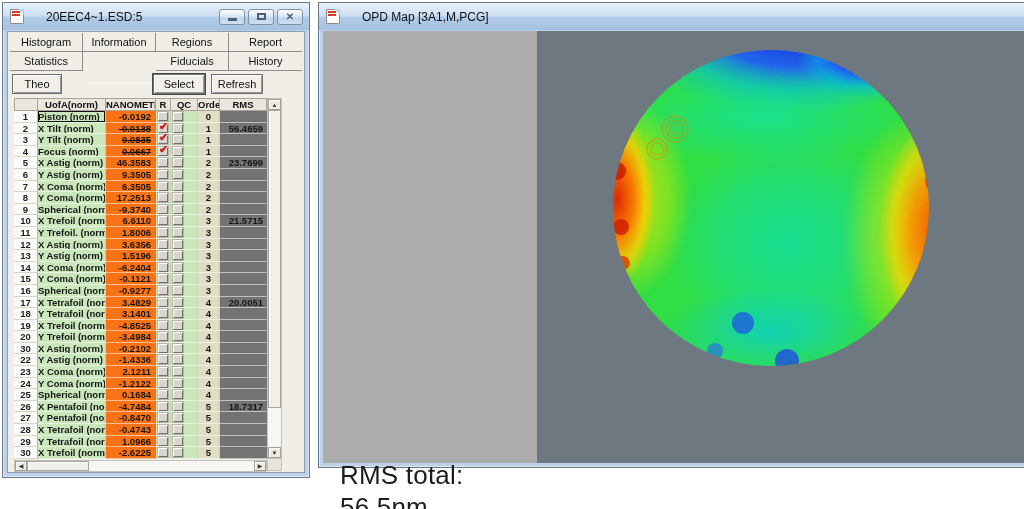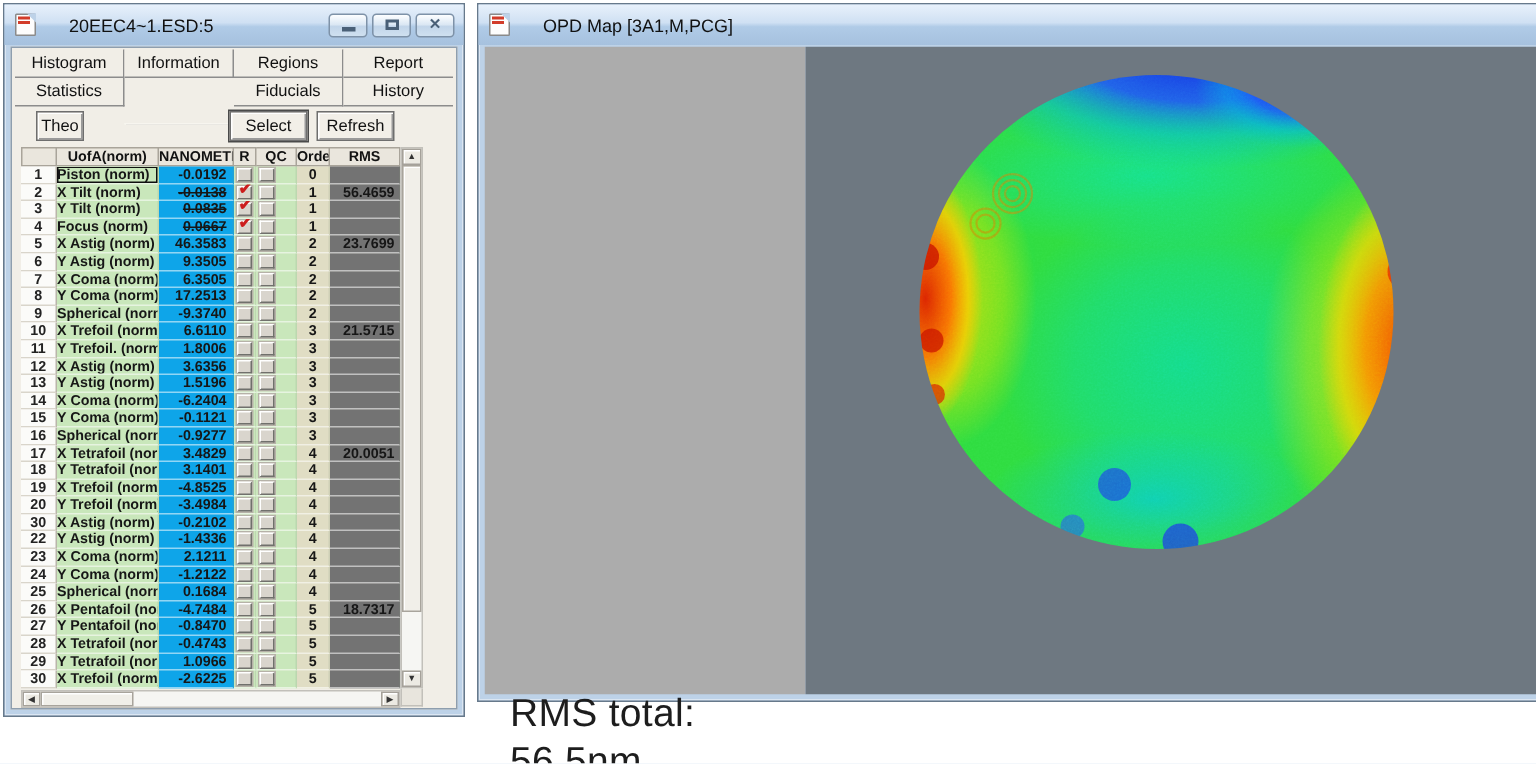--- a/index.html
+++ b/index.html
@@ -31,39 +31,39 @@
   .tabrow { display:flex; height:19px; }
   .tab { flex:1 1 25%; display:flex; align-items:center; justify-content:center;
          font-size:11px; color:#111; border-right:1px solid #8c8c8c; border-bottom:1px solid #8c8c8c;
          background:#f1eee7; white-space:nowrap; overflow:hidden; }
   .tab:last-child { border-right:none; }
   .tab.active { background:#f7f5ef; border-bottom:1px solid #f7f5ef; box-shadow: inset 1px 1px 0 #fff, 1px 0 0 #8c8c8c; margin-top: 30px; }
   .btnrow { position:absolute; left:0; right:0; top:42px; height:22px; }
   .btn { position:absolute; height:20px; background:#f2efe8; border:1px solid #6e6e6e;
          box-shadow: inset 1px 1px 0 #ffffff, inset -1px -1px 0 #9a9a9a;
          font-family:"Liberation Sans",sans-serif; font-size:11px; color:#111; text-align:center; line-height:18px; }
-  .btn-theo { left:16px; width:32px; }
+  .btn-theo { left:4px; width:50px; }
   .btn-select { left:145px; width:52px; box-shadow: inset 1px 1px 0 #ffffff, inset -1px -1px 0 #9a9a9a, 0 0 0 1px #4a4a4a; }
   .btn-refresh { left:203px; width:52px; }
 
   
   .tablezone { position:absolute; left:6px; top:66px; display:flex; }
   .tmain { width:253px; }
   .thead { display:grid; grid-template-columns:24px 68px 50px 15px 27px 22px 47px; height:13px;
            background:#eae6dd; }
   .th { font-size:9.5px; font-weight:bold; color:#111; text-align:center; line-height:12px;
         border:1px solid #a9a49a; border-left:none; overflow:hidden; white-space:nowrap; }
   .th:first-child { border-left:1px solid #a9a49a; }
   .trow { display:grid; grid-template-columns:24px 68px 50px 15px 27px 22px 47px; height:11.6px; }
   .c { font-size:9.5px; font-weight:bold; color:#161616; line-height:11.6px; overflow:hidden;
        white-space:nowrap; border-bottom:1px solid rgba(255,255,255,.55); border-right:1px solid rgba(130,150,120,.18); }
   .rn  { background:#fbfbf9; text-align:center; color:#222; border-right:1px solid #b9b5aa; border-bottom:1px solid #d9d5cb; font-weight:bold; }
   .nm  { background:#c9e7bb; padding-left:0; position:relative; }
   .nm.focus { box-shadow: inset 0 0 0 1px #101010; }
-  .val { background:#0ea5e9; text-align:right; padding-right:4px; }
+  .val { background:#f97316; text-align:right; padding-right:4px; }
   .val.struck { text-decoration:line-through; }
   .rc, .qc { background:#c9e7bb; position:relative; }
   .cb { position:absolute; top:1px; left:2px; width:10px; height:9px; background:#d9d5cd;
         border:1px solid; border-color:#ffffff #70706c #70706c #ffffff; box-shadow:0 0 0 1px #b6b2a8; }
   .chk { position:absolute; left:3px; top:-2px; color:#cc1d1d; font-size:11px; font-weight:bold; z-index:2; }
   .ord { background:#e0ddc4; text-align:center; }
   .rms { background:#737373; text-align:right; padding-right:3px; }
 
   
   .vscroll { width:15px; height:361px; background:#f6f6f3; border:1px solid #c2c0ba; display:flex; flex-direction:column; }

